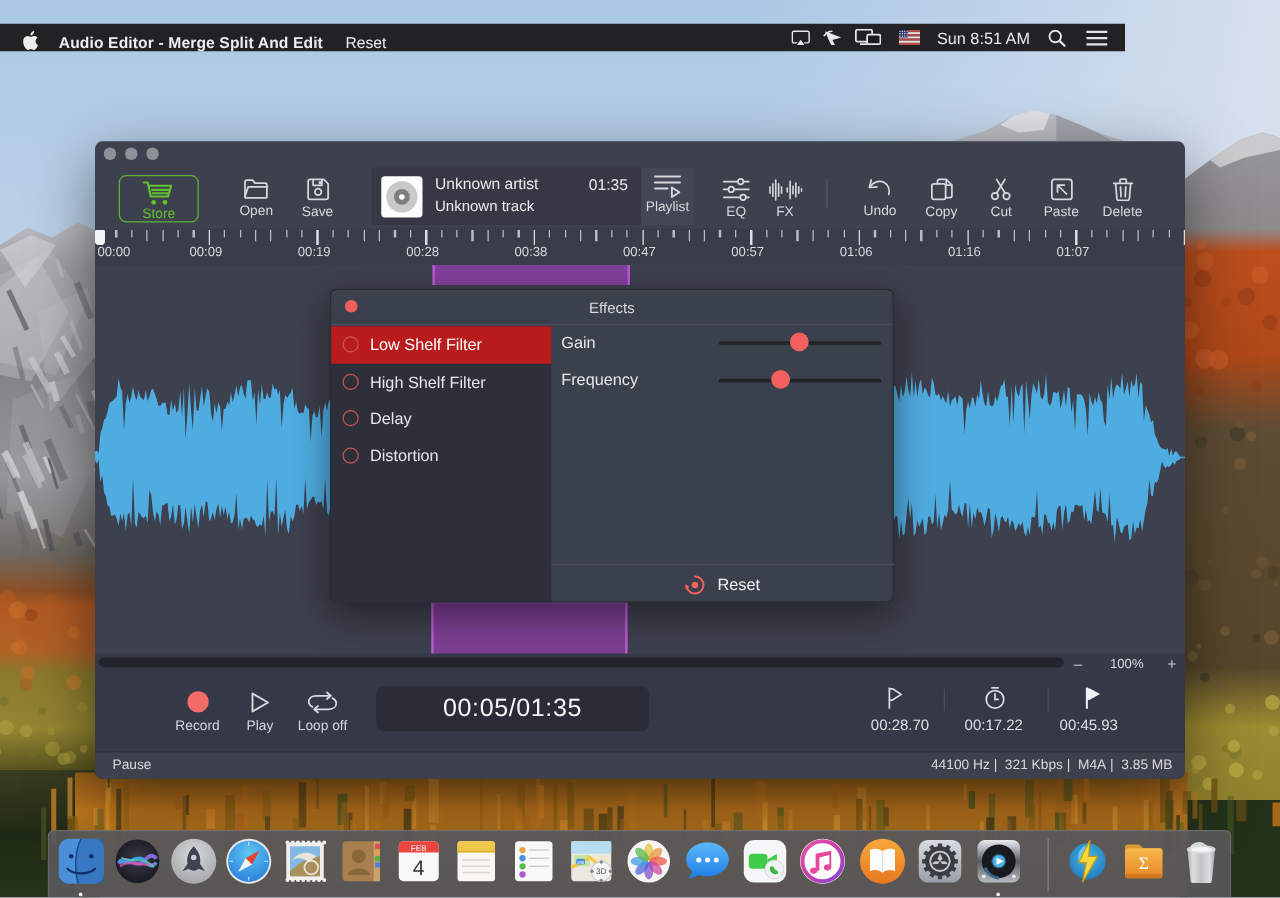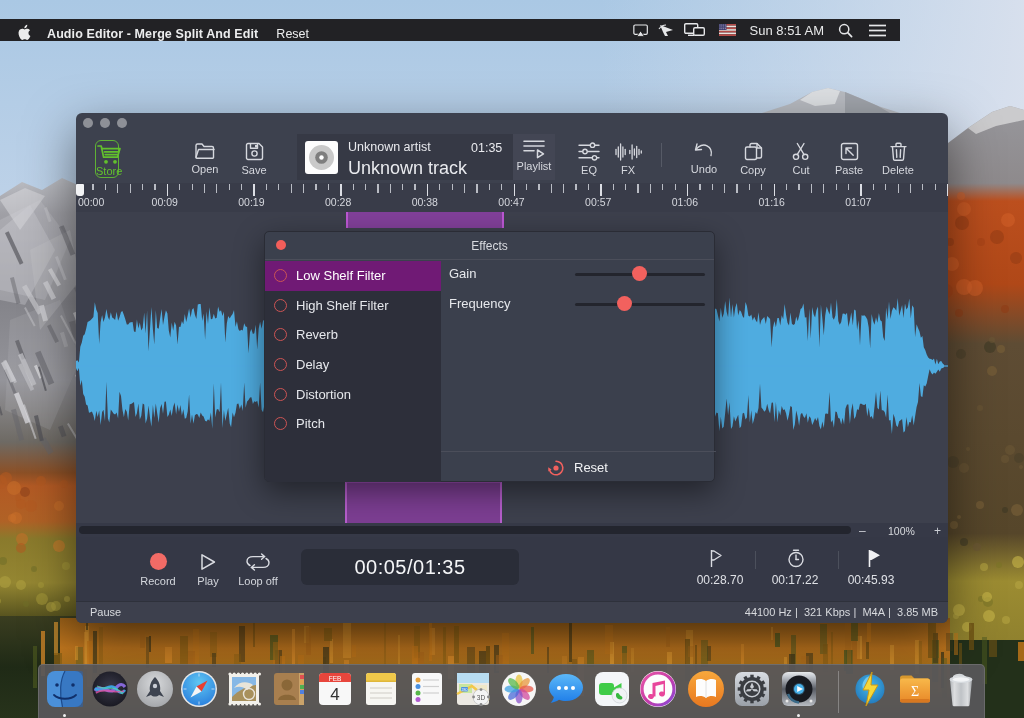--- a/index.html
+++ b/index.html
@@ -16,21 +16,21 @@
 #menubar .right .time { margin:0 14px 0 10px; font-size:13px; }
 
 
 #window { position:absolute; left:76px; top:113px; width:872px; height:510px; background:#3d414e; border-radius:6px; box-shadow:0 18px 50px rgba(0,0,0,0.5); overflow:hidden; }
 #titlebar { position:relative; height:21px; }
 .tl { position:absolute; top:5px; width:10px; height:10px; border-radius:50%; background:#8e9097; }
 
 #toolbar { position:absolute; left:0; top:0; width:872px; height:70px; }
 .tbtn { position:absolute; text-align:center; color:#d6d8de; font-size:11px; }
 .tbtn svg { display:block; margin:0 auto 3px; }
-#storebtn { position:absolute; left:19px; top:27px; width:24px; height:38px; border:1.5px solid #5fb234; border-radius:6px; color:#62c02d; font-size:11px; text-align:center; padding-top:2px; }
+#storebtn { position:absolute; left:19px; top:27px; width:64px; height:38px; border:1.5px solid #5fb234; border-radius:6px; color:#62c02d; font-size:11px; text-align:center; padding-top:2px; }
 #trackinfo { position:absolute; left:221px; top:21px; width:216px; height:46px; background:#363945; }
 #playlistbtn { position:absolute; left:437px; top:21px; width:42px; height:46px; background:#434654; color:#d6d8de; font-size:11px; text-align:center; }
 #albumart { position:absolute; left:229px; top:28px; width:33px; height:33px; background:#fdfdfd; border-radius:3px; }
 .sep-v { position:absolute; width:1px; background:#565a66; }
 
 
 #ruler { position:absolute; left:0; top:70px; width:872px; height:29px; background:#393c49; }
 #ticks { position:absolute; left:2px; top:0; width:868px; height:14px; }
 #rlabels { position:absolute; left:0; top:13px; width:996px; height:15px; color:#d6d8de; font-size:10.5px; }
 #rlabels span { position:absolute; transform:translateX(-50%); }
@@ -40,21 +40,21 @@
 #wavearea { position:absolute; left:0; top:99px; width:872px; height:311px; background:#3d404d; overflow:hidden; }
 #selTop { position:absolute; left:270px; top:0px; width:158px; height:16px; background:#82409a; border-left:2px solid #bc58d4; border-right:2px solid #bc58d4; }
 #selBottom { position:absolute; left:269px; top:269px; width:157px; height:42px; background:#7c3e92; border-left:2px solid #b65ecc; border-right:2px solid #b65ecc; border-top:2px solid #9a4cb2; }
 
 
 #fxpanel { position:absolute; left:188px; top:19px; width:451px; height:251px; background:#3b404d; border-radius:5px; box-shadow:0 10px 30px rgba(0,0,0,0.45); border:1px solid #2a2c35; }
 #fxtitle { position:relative; height:28px; border-bottom:1px solid #4b4e5a; color:#d9dbe0; font-size:12px; text-align:center; line-height:28px; }
 #fxdot { position:absolute; left:11px; top:8px; width:10px; height:10px; border-radius:50%; background:#f25e5a; }
 #fxlist { position:absolute; left:0; top:29px; width:176px; height:221px; background:#2d2f3a; border-radius:0 0 0 5px; }
 .fxitem { position:relative; height:29.7px; color:#e6e8ec; font-size:13px; line-height:29.7px; padding-left:31px; }
-.fxitem.sel { background:#701a75; color:#ffffff; }
+.fxitem.sel { background:#b91c1c; color:#ffffff; }
 .fxitem .radio { position:absolute; left:9px; top:8px; width:13px; height:13px; border:1.5px solid #cc5454; border-radius:50%; }
 #fxright { position:absolute; left:176px; top:29px; width:275px; height:221px; }
 .fxrow { position:absolute; left:0; width:275px; height:30px; color:#e6e8ec; font-size:13px; line-height:30px; }
 .fxrow .lbl { position:absolute; left:8px; }
 .fxrow .track { position:absolute; left:134px; top:14px; width:130px; height:3px; background:#23252d; border-radius:2px; }
 .fxrow .knob { position:absolute; top:7px; width:15px; height:15px; border-radius:50%; background:#f2615e; }
 #fxfooter { position:absolute; left:176px; top:219px; width:275px; height:32px; border-top:1px solid #4b4e5a; color:#f2f3f5; font-size:13px; }
 
 
 #scrollrow { position:absolute; left:0; top:410px; width:872px; height:14px; background:#363947; color:#d8dade; font-size:11px; }
@@ -452,21 +452,21 @@
             </g>
             <rect x="10" y="3" width="2" height="2.4" fill="#d6d8de"></rect>
           </svg>Save</div>
         <div id="trackinfo"></div>
         <div id="albumart"><svg width="33" height="33" viewBox="0 0 33 33">
             <circle cx="16.5" cy="16.5" r="12.5" fill="#c9c9c9"></circle>
             <circle cx="16.5" cy="16.5" r="6.3" fill="#7e7e7e"></circle>
             <circle cx="16.5" cy="16.5" r="2.2" fill="#ffffff"></circle>
           </svg></div>
         <div style="position:absolute;left:272px;top:27px;color:#e9eaee;font-size:12.5px">Unknown artist</div>
-        <div style="position:absolute;left:272px;top:45px;color:#e9eaee;font-size:18px">Unknown track</div>
+        <div style="position:absolute;left:272px;top:45px;color:#e9eaee;font-size:12px">Unknown track</div>
         <div style="position:absolute;left:395px;top:28px;color:#e9eaee;font-size:12.5px">01:35</div>
         <div id="playlistbtn"><svg width="24" height="20" viewBox="0 0 24 20" style="display:block;margin:5px auto 1px">
             <g stroke="#d6d8de" stroke-width="1.6" fill="none" stroke-linecap="round">
               <line x1="2" y1="2.2" x2="22" y2="2.2"></line>
               <line x1="2" y1="7" x2="22" y2="7"></line>
               <line x1="2" y1="11.8" x2="12" y2="11.8"></line>
             </g>
             <path d="M15.5 11 l6 3.8 -6 3.8 z" fill="none" stroke="#d6d8de" stroke-width="1.5" stroke-linejoin="round"></path>
           </svg>Playlist</div>
         <div class="tbtn" style="left:496px;top:29px;width:34px"><svg width="24" height="19" viewBox="0 0 24 19">
@@ -627,24 +627,22 @@
           <path d="M639.0 96.6 L640.5 97.2 L641.9 103.3 L643.4 109.4 L644.8 95.8 L646.3 105.8 L647.7 101.7 L649.2 88.9 L650.6 99.8 L652.1 105.2 L653.5 85.4 L655.0 105.8 L656.4 92.0 L657.9 105.5 L659.3 95.6 L660.8 91.0 L662.2 103.6 L663.7 98.1 L665.1 99.8 L666.6 104.2 L668.0 106.0 L669.5 89.9 L670.9 94.1 L672.4 103.7 L673.8 104.4 L675.3 102.6 L676.7 108.4 L678.2 104.8 L679.6 107.9 L681.1 110.5 L682.5 100.3 L684.0 113.1 L685.4 108.2 L686.9 106.5 L688.3 104.9 L689.8 112.0 L691.2 103.9 L692.7 105.6 L694.1 106.9 L695.6 135.6 L697.0 115.5 L698.5 108.9 L699.9 115.2 L701.4 106.1 L702.8 106.1 L704.3 113.4 L705.7 103.3 L707.2 107.3 L708.6 92.1 L710.1 103.1 L711.5 110.8 L713.0 113.4 L714.4 100.6 L715.9 111.7 L717.3 113.0 L718.8 112.1 L720.2 104.6 L721.7 109.3 L723.1 104.0 L724.6 96.9 L726.0 96.1 L727.5 91.4 L728.9 105.4 L730.4 105.3 L731.8 128.9 L733.3 96.5 L734.7 126.4 L736.2 95.1 L737.6 102.2 L739.1 105.4 L740.5 98.1 L742.0 94.6 L743.4 135.5 L744.9 92.5 L746.3 106.1 L747.8 123.4 L749.2 103.4 L750.7 94.4 L752.1 98.7 L753.6 102.5 L755.0 90.6 L756.5 105.6 L757.9 107.8 L759.4 103.4 L760.8 87.0 L762.3 109.1 L763.7 112.8 L765.2 110.1 L766.6 101.7 L768.1 101.6 L769.5 102.7 L771.0 100.7 L772.4 114.9 L773.9 108.2 L775.3 100.2 L776.8 113.6 L778.2 97.5 L779.7 98.5 L781.1 118.0 L782.6 108.2 L784.0 133.3 L785.5 103.2 L786.9 103.8 L788.4 103.2 L789.8 104.7 L791.3 107.6 L792.7 115.3 L794.2 136.8 L795.6 102.0 L797.1 109.0 L798.5 112.7 L800.0 105.3 L801.4 110.8 L802.9 101.1 L804.3 108.2 L805.8 109.6 L807.2 125.0 L808.7 128.9 L810.1 95.5 L811.6 107.5 L813.0 89.5 L814.5 106.9 L815.9 99.0 L817.4 95.3 L818.8 96.6 L820.3 98.8 L821.7 85.9 L823.2 103.8 L824.6 98.8 L826.1 92.9 L827.5 106.1 L829.0 91.5 L830.4 97.5 L831.9 95.3 L833.3 86.6 L834.8 106.6 L836.2 93.3 L837.7 95.7 L839.1 125.0 L840.6 112.2 L842.0 115.9 L843.5 119.6 L844.9 125.7 L846.4 123.9 L847.8 135.3 L849.3 138.3 L850.7 142.6 L852.2 145.5 L853.6 146.7 L855.1 147.0 L856.5 148.0 L858.0 146.4 L859.4 152.6 L860.9 146.8 L862.3 152.3 L863.8 149.4 L865.2 148.9 L866.7 151.6 L868.1 152.8 L868.1 155.2 L866.7 156.1 L865.2 156.5 L863.8 159.7 L862.3 157.5 L860.9 159.7 L859.4 161.8 L858.0 160.6 L856.5 162.5 L855.1 160.8 L853.6 157.2 L852.2 164.1 L850.7 171.6 L849.3 174.5 L847.8 173.2 L846.4 185.0 L844.9 184.3 L843.5 170.9 L842.0 190.0 L840.6 195.1 L839.1 204.6 L837.7 213.4 L836.2 203.2 L834.8 210.6 L833.3 210.0 L831.9 215.3 L830.4 205.1 L829.0 219.0 L827.5 220.4 L826.1 207.1 L824.6 208.3 L823.2 209.3 L821.7 215.0 L820.3 213.4 L818.8 205.9 L817.4 201.8 L815.9 222.1 L814.5 208.1 L813.0 208.4 L811.6 182.5 L810.1 205.8 L808.7 200.0 L807.2 198.2 L805.8 198.2 L804.3 178.4 L802.9 197.5 L801.4 196.1 L800.0 179.9 L798.5 194.7 L797.1 207.4 L795.6 204.0 L794.2 205.4 L792.7 195.4 L791.3 204.6 L789.8 191.7 L788.4 193.0 L786.9 192.8 L785.5 191.7 L784.0 191.8 L782.6 197.9 L781.1 197.2 L779.7 204.6 L778.2 207.1 L776.8 191.2 L775.3 198.0 L773.9 211.9 L772.4 192.5 L771.0 192.6 L769.5 196.5 L768.1 212.6 L766.6 205.8 L765.2 212.5 L763.7 206.6 L762.3 205.9 L760.8 199.9 L759.4 199.4 L757.9 215.7 L756.5 208.0 L755.0 210.6 L753.6 179.9 L752.1 202.0 L750.7 201.6 L749.2 201.7 L747.8 215.9 L746.3 209.4 L744.9 217.4 L743.4 214.0 L742.0 205.1 L740.5 209.1 L739.1 206.1 L737.6 210.1 L736.2 213.0 L734.7 206.0 L733.3 204.2 L731.8 210.8 L730.4 201.2 L728.9 206.0 L727.5 204.6 L726.0 200.8 L724.6 202.5 L723.1 213.8 L721.7 204.7 L720.2 198.6 L718.8 212.4 L717.3 218.1 L715.9 195.1 L714.4 194.1 L713.0 202.5 L711.5 208.7 L710.1 201.4 L708.6 197.3 L707.2 198.1 L705.7 194.0 L704.3 203.4 L702.8 197.9 L701.4 210.5 L699.9 190.1 L698.5 210.3 L697.0 190.6 L695.6 190.7 L694.1 201.4 L692.7 198.3 L691.2 191.7 L689.8 198.1 L688.3 199.8 L686.9 197.2 L685.4 195.5 L684.0 171.8 L682.5 195.9 L681.1 202.0 L679.6 199.9 L678.2 206.7 L676.7 212.1 L675.3 198.2 L673.8 210.4 L672.4 183.0 L670.9 205.5 L669.5 207.5 L668.0 200.8 L666.6 201.6 L665.1 214.2 L663.7 216.2 L662.2 202.7 L660.8 206.1 L659.3 209.4 L657.9 204.2 L656.4 214.6 L655.0 217.0 L653.5 190.3 L652.1 203.2 L650.6 186.4 L649.2 200.7 L647.7 214.8 L646.3 216.5 L644.8 204.8 L643.4 219.3 L641.9 201.2 L640.5 200.5 L639.0 204.8 Z" fill="#4face0"></path>
           <rect x="0" y="153.3" width="872" height="1.4" fill="#4face0" opacity="0.85"></rect>
         </svg>
       <div id="selTop"></div>
       <div id="selBottom"></div>
       <div id="fxpanel">
         <div id="fxtitle">Effects<span id="fxdot"></span></div>
         <div id="fxlist">
           <div class="fxitem sel"><span class="radio"></span>Low Shelf Filter</div>
           <div class="fxitem"><span class="radio"></span>High Shelf Filter</div>
-          <div class="fxitem"><span class="radio"></span>Reverb</div>
           <div class="fxitem"><span class="radio"></span>Delay</div>
           <div class="fxitem"><span class="radio"></span>Distortion</div>
-          <div class="fxitem"><span class="radio"></span>Pitch</div>
         </div>
         <div id="fxfooter">
             <div style="position:absolute;left:106px;top:7px;width:18px;height:18px"><svg width="18" height="18" viewBox="0 0 18 18">
                 <path d="M9 2.2 a6.8 6.8 0 1 1 -6.5 8.8" fill="none" stroke="#f2615e" stroke-width="1.6" stroke-linecap="round"></path>
                 <polygon points="1.2,8.2 4.6,10.4 1.4,12.6" fill="#f2615e"></polygon>
                 <circle cx="9" cy="9" r="2.6" fill="#f2615e"></circle>
               </svg></div>
             <span style="position:absolute;left:133px;top:8px">Reset</span>
           </div>
         <div id="fxright">

